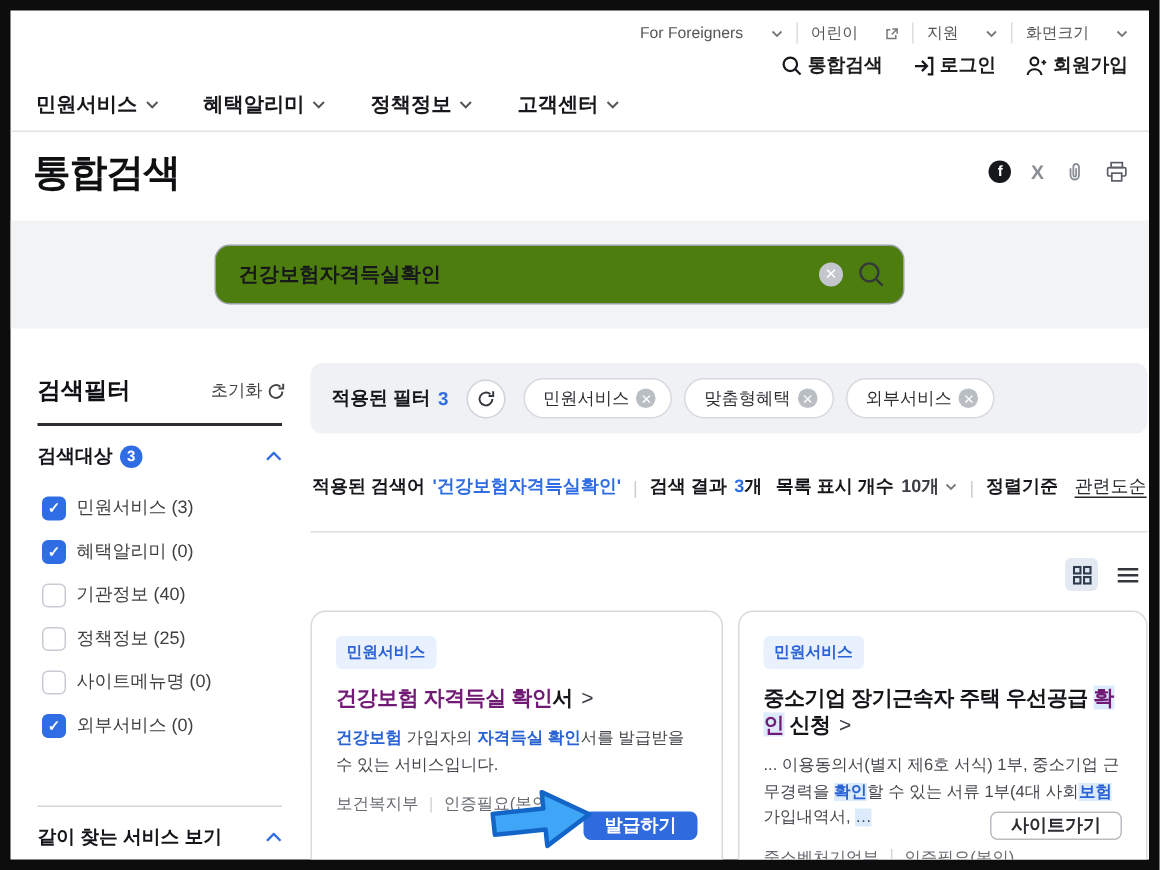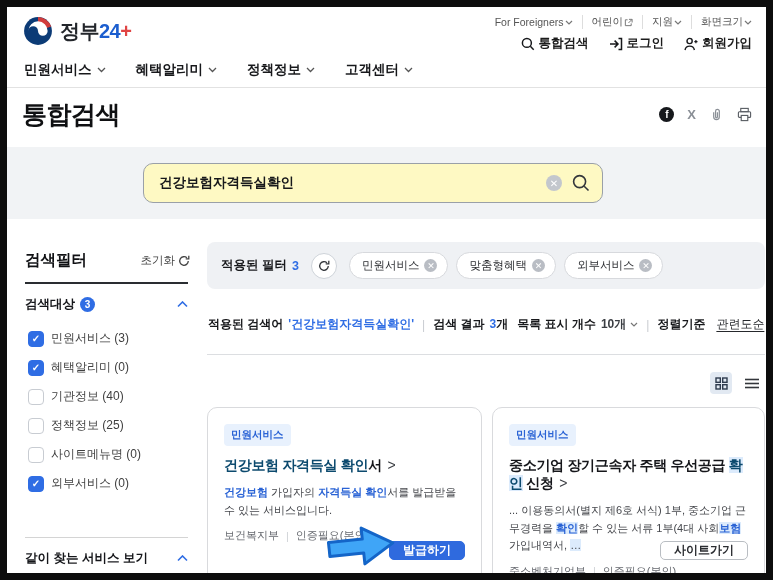--- a/index.html
+++ b/index.html
@@ -8,39 +8,39 @@
   .page { position:absolute; left:7px; top:7px; width:759px; height:566px; background:#fff; overflow:hidden; }
 
   
   .logo { position:absolute; left:16px; top:9px; display:flex; align-items:center; gap:7px; }
   .logo-text { font-size:20px; font-weight:800; letter-spacing:-0.5px; }
   .logo-text .l1 { color:#23262b; }
   .logo-text .l2 { color:#1c5ecf; }
   .logo-text .l3 { color:#e04444; font-weight:800; }
 
   .utility-row { position:absolute; top:8px; right:14px; display:flex; align-items:center; font-size:10.5px; color:#555; }
-  .utility-item { display:flex; align-items:center; gap:1px; padding:0 9px; }
+  .utility-item { display:flex; align-items:center; gap:18px; padding:0 9px; }
   .utility-item + .utility-item { border-left:1px solid #ddd; }
   .utility-item:last-child { padding-right:0; }
 
   .quick-row { position:absolute; top:28px; right:14px; display:flex; align-items:center; gap:20px; font-size:12.5px; font-weight:700; color:#1c1c1c; }
   .quick-item { display:flex; align-items:center; gap:4px; cursor:pointer; }
 
   .nav { position:absolute; left:0; right:0; top:45px; height:36px; border-bottom:1px solid #e2e2e2; display:flex; align-items:center; padding-left:17px; gap:30px; }
   .nav-item { display:flex; align-items:center; gap:5px; font-size:13.5px; font-weight:700; color:#17181b; cursor:pointer; }
 
   .page-title { position:absolute; left:15px; top:91px; font-size:25px; font-weight:800; color:#0f1012; letter-spacing:-0.5px; }
   .share-row { position:absolute; right:14px; top:100px; display:flex; align-items:center; gap:13px; color:#8a8f96; }
   .fb-circle { width:15px; height:15px; border-radius:50%; background:#16181c; color:#fff; font-size:10px; font-weight:700;
                display:flex; align-items:center; justify-content:center; }
   .x-glyph { font-size:13px; font-weight:700; color:#8a8f96; }
 
   
   .search-strip { position:absolute; left:0; right:0; top:140px; height:72px; background:#f1f3f5; }
-  .search-box { position:absolute; left:136px; top:16px; width:460px; height:40px; background:#fef9c3;
+  .search-box { position:absolute; left:136px; top:16px; width:460px; height:40px; background:#4d7c0f;
                 border:1px solid #9aa0a8; border-radius:10px; display:flex; align-items:center; padding:0 12px 0 15px; }
   .search-input { flex:1; border:none; outline:none; font-size:13.5px; font-weight:700; color:#17181b;
                   font-family:"Liberation Sans", sans-serif; background:transparent; }
   .clear-circle { width:16px; height:16px; border-radius:50%; background:#c3c7cd; color:#fff; font-size:10px;
                   display:flex; align-items:center; justify-content:center; margin-right:10px; cursor:pointer; }
 
   
   .sidebar { position:absolute; left:11px; top:231px; width:172px; }
   .sb-head { position:absolute; top:12px; left:7px; right:0; display:flex; align-items:center; justify-content:space-between; }
   .sb-title { font-size:15.5px; font-weight:800; color:#101114; }
@@ -90,21 +90,21 @@
   .vt { width:22px; height:22px; border-radius:4px; display:flex; align-items:center; justify-content:center; cursor:pointer; color:#2e3b4e; }
   .vt.active { background:#e2e9f2; }
 
   
   .card { position:absolute; top:169px; height:215px; background:#fff; border:1px solid #d9dadd; border-radius:10px; padding:16px; }
   .card-1 { left:0; width:275px; }
   .card-2 { left:285px; width:273px; }
   .badge { display:inline-block; background:#e8f1fd; color:#2a63d5; font-size:10.5px; font-weight:700;
            padding:4px 7px; border-radius:4px; }
   .card-title { margin-top:11px; font-size:14px; font-weight:800; color:#15161a; letter-spacing:-0.3px; cursor:pointer; }
-  .card-title .hl { color:#0c4a6e; }
+  .card-title .hl { color:#701a75; }
   .card-title .mark { background:#dcebfc; }
   .title-chev { font-weight:400; color:#3a3d42; margin-left:2px; }
   .card-desc { margin-top:9px; font-size:11px; line-height:1.6; color:#46484d; }
   .card-desc .hl { color:#2a63d5; font-weight:700; }
   .card-desc .mark { background:#dcebfc; }
   .card-meta { margin-top:9px; font-size:11px; color:#66696f; display:flex; align-items:center; gap:7px; }
   .meta-sep { color:#cfd2d6; }
   .card-btn { position:absolute; top:133px; right:16px; height:19px; padding:0 13px; border-radius:5px;
               font-size:12px; font-weight:700; font-family:"Liberation Sans", sans-serif;
               display:flex; align-items:center; cursor:pointer; }
@@ -114,28 +114,20 @@
   .cursor-arrow { position:absolute; left:320px; top:517px; transform:rotate(-6deg); z-index:5; }
 
   svg.ic { display:block; }
 </style>
 </head>
 <body>
 
 <div class="shot">
 <div class="page">
 
-  <div class="logo">
-    <svg class="ic" width="30" height="30" viewBox="0 0 28 28">
-      <circle cx="14" cy="14" r="13" fill="#0c3b76"></circle>
-      <path d="M14 1 a13 13 0 0 1 12.3 8.9 L14 14 Z" fill="#d23c3c"></path>
-      <path d="M5 14 a9 9 0 0 1 18 0 a4.5 4.5 0 0 1 -9 0 a4.5 4.5 0 0 0 -9 0 Z" fill="#ffffff"></path>
-    </svg>
-    <div class="logo-text"><span class="l1">정부</span><span class="l2">24</span><span class="l3">+</span></div>
-  </div>
 
   <div class="utility-row">
     <span class="utility-item">
       <span>For Foreigners</span>
       <svg class="ic" width="8" height="5" viewBox="0 0 8 5">
             <polyline points="1,1 4,4 7,1" fill="none" stroke="#777" stroke-width="1.2"></polyline>
           </svg>
     </span>
     <span class="utility-item">
       <span>어린이</span>

